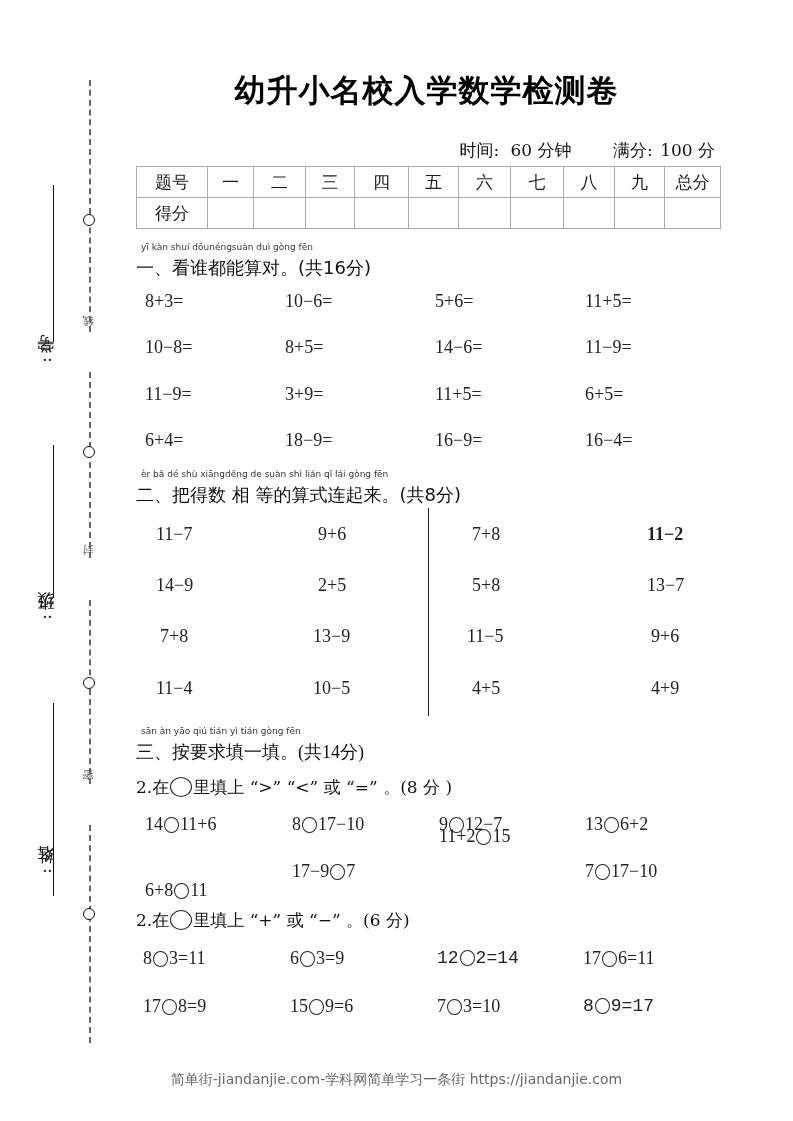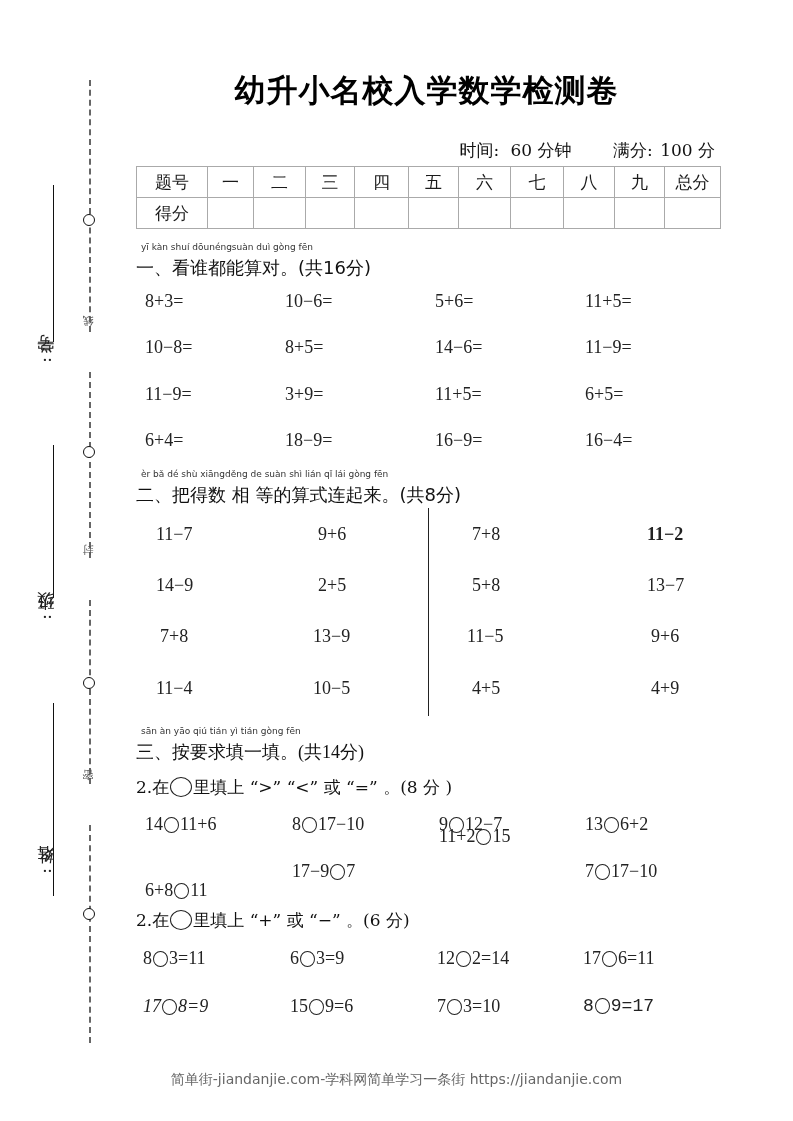--- a/index.html
+++ b/index.html
@@ -179,22 +179,22 @@
   <div class="eq" style="left:585px;top:861px;"><span>7</span><span class="ring"></span><span>17−10</span></div>
 </div>
 
 <div class="sub-head" style="top:909px;">
   <span>2.在</span><span class="ring" style="width:22px;height:20px;vertical-align:-4px;"></span><span>里填上 “+” 或 “−” 。(6 分)</span>
 </div>
 
 <div>
   <div class="eq" style="left:143px;top:948px;"><span>8</span><span class="ring"></span><span>3=11</span></div>
   <div class="eq" style="left:290px;top:948px;"><span>6</span><span class="ring"></span><span>3=9</span></div>
-  <div class="eq" style="left:437px;top:948px;"><span>12</span><span class="ring"></span><span>2=14</span></div>
+  <div class="eq" style="left:437px;top:948px;font-family:Liberation Mono, monospace;"><span>12</span><span class="ring"></span><span>2=14</span></div>
   <div class="eq" style="left:583px;top:948px;"><span>17</span><span class="ring"></span><span>6=11</span></div>
 
-  <div class="eq" style="left:143px;top:996px;font-style:italic;"><span>17</span><span class="ring"></span><span>8=9</span></div>
+  <div class="eq" style="left:143px;top:996px;"><span>17</span><span class="ring"></span><span>8=9</span></div>
   <div class="eq" style="left:290px;top:996px;"><span>15</span><span class="ring"></span><span>9=6</span></div>
   <div class="eq" style="left:437px;top:996px;"><span>7</span><span class="ring"></span><span>3=10</span></div>
   <div class="eq" style="left:583px;top:996px;font-family:Liberation Mono, monospace;"><span>8</span><span class="ring"></span><span>9=17</span></div>
 </div>
 
 <div class="footer">简单街-jiandanjie.com-学科网简单学习一条街 https://jiandanjie.com</div>
 
 </body></html>

